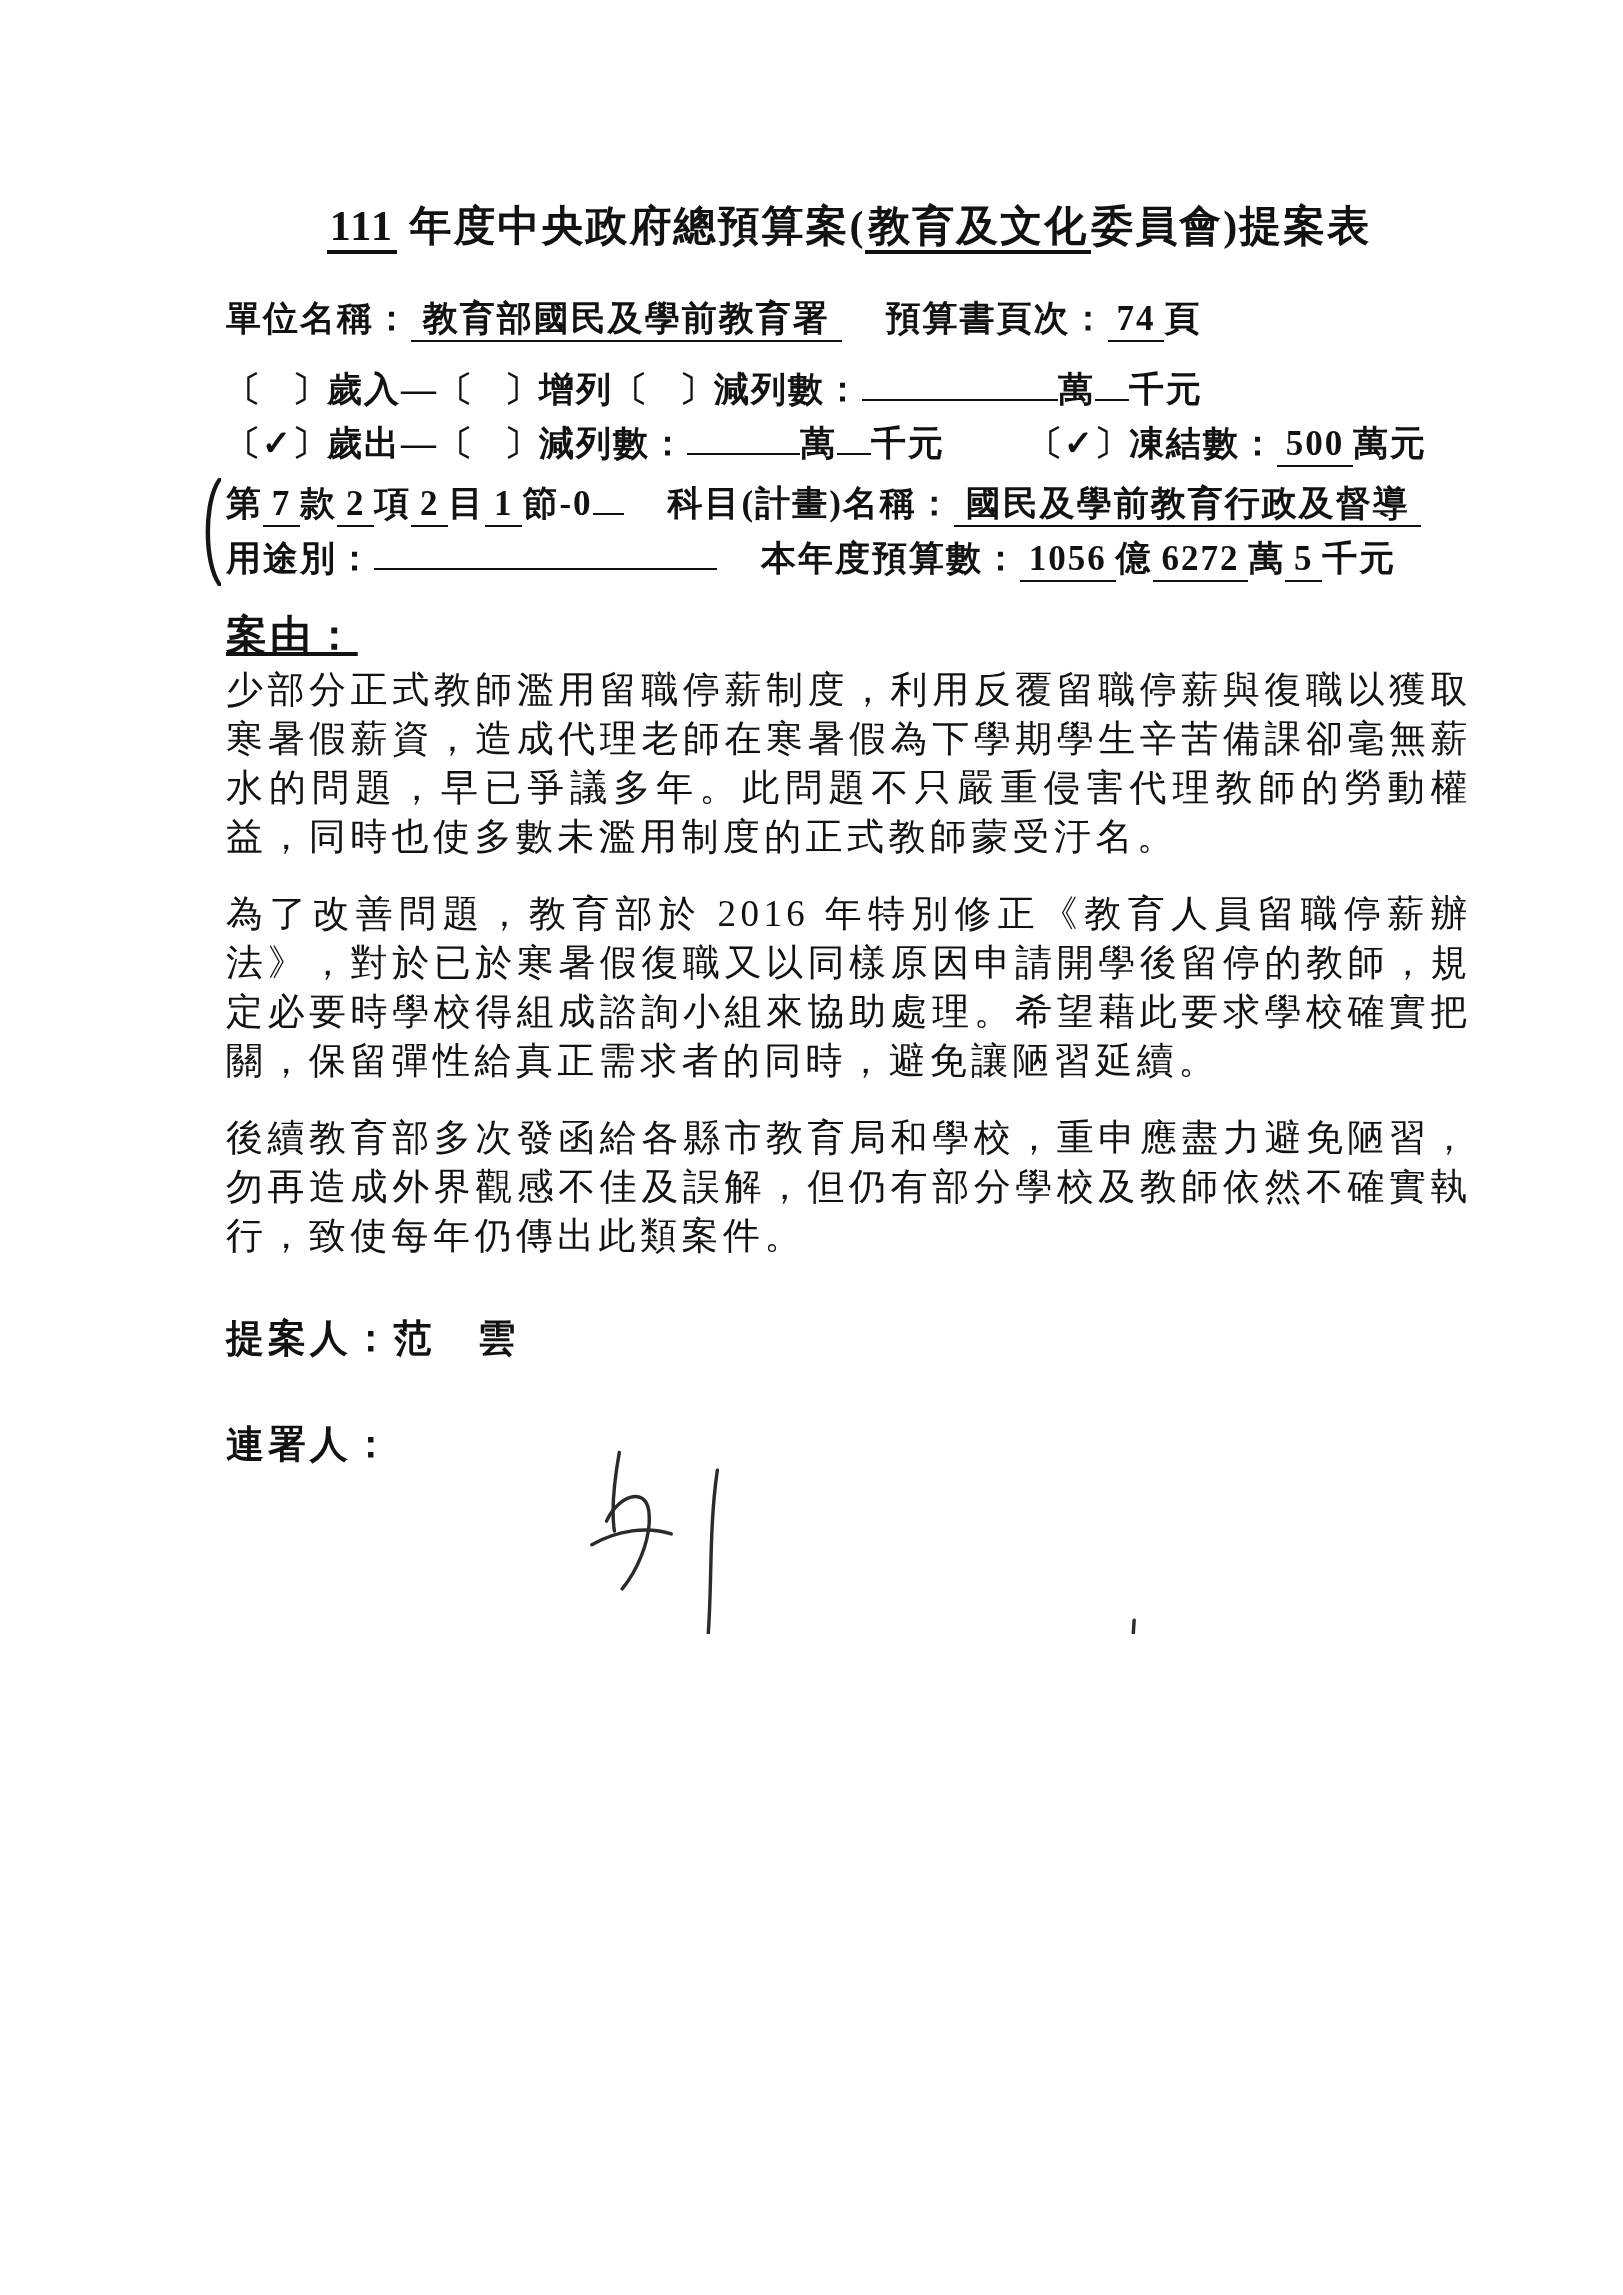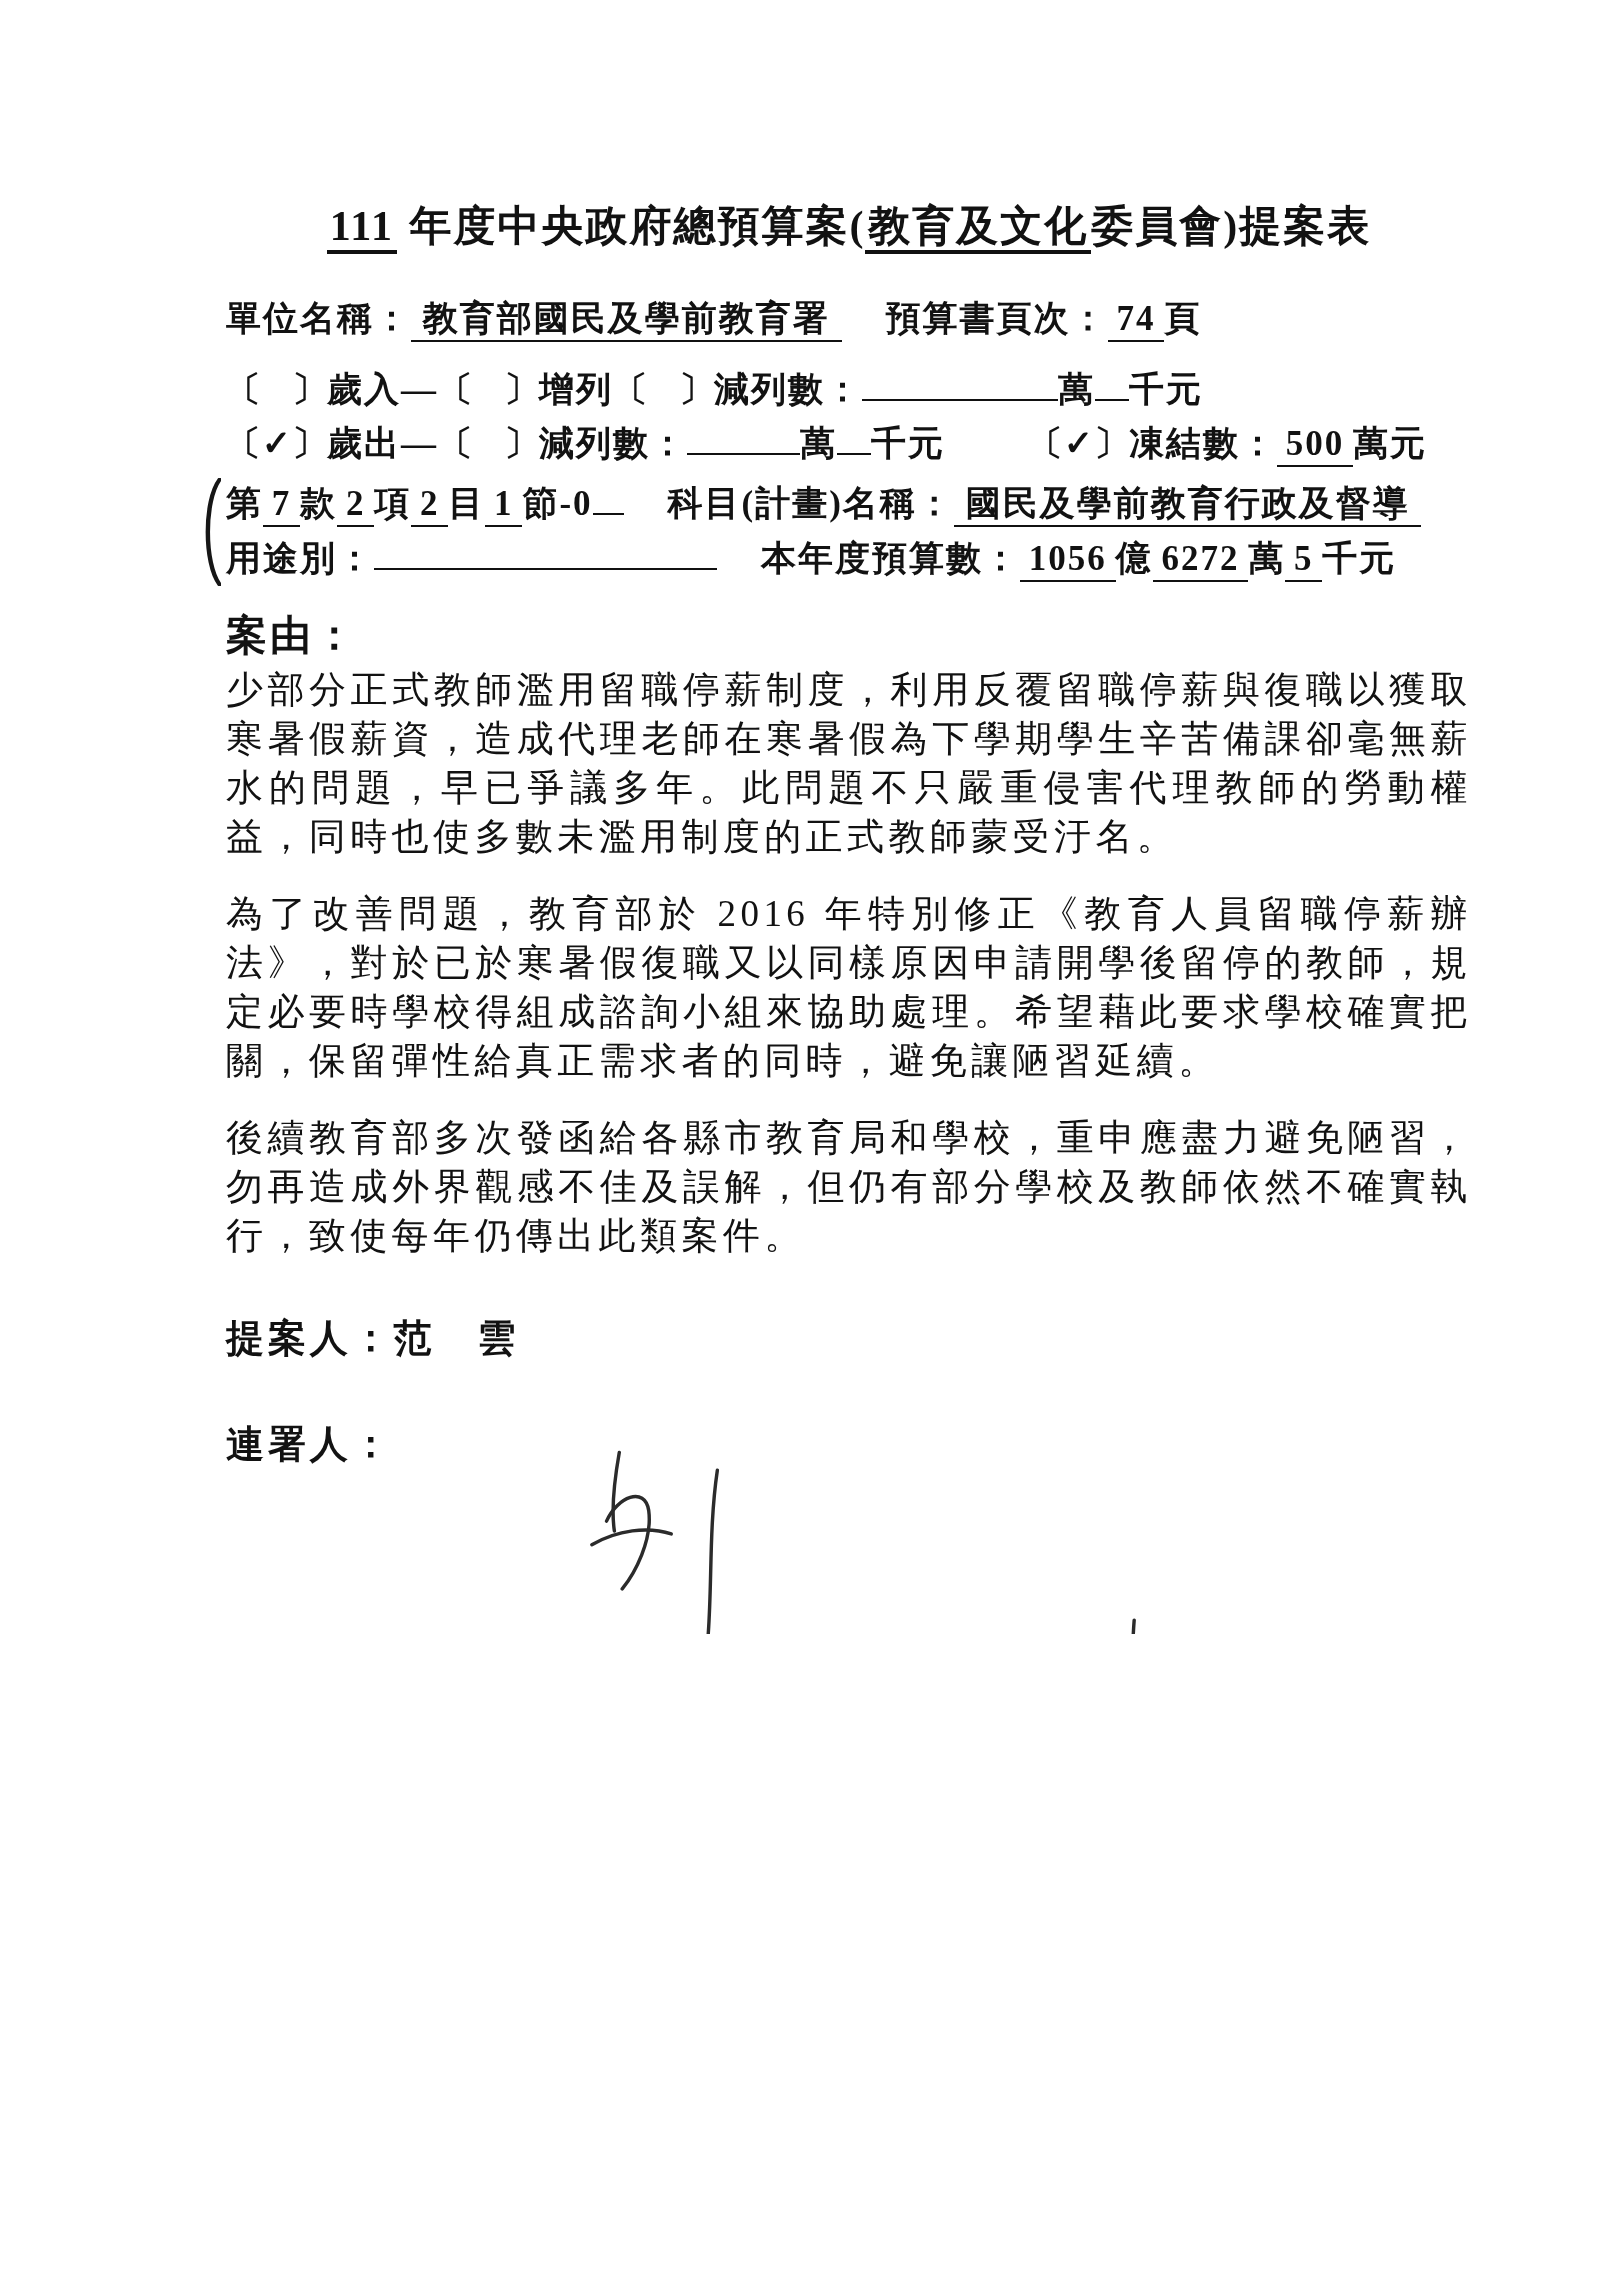--- a/index.html
+++ b/index.html
@@ -31,21 +31,21 @@
   .row-usage{margin-top:8.8px;}
   .big-bracket{position:absolute;left:-27.5px;top:-2.9px;width:22.6px;height:calc(100% + 6.9px);}
   .u{border-bottom:2.9px solid #111;padding:0 11.8px 2px;}
   .u-num{border-bottom:2.9px solid #111;padding:0 8.8px 2px;}
   .blank{display:inline-block;border-bottom:2.9px solid #111;height:0.9em;vertical-align:baseline;}
   .w400{width:196px}.w230{width:113px}.w70{width:34px}.w700{width:343px}.w64{width:31px}
   .gap90{display:inline-block;width:44px}
   .gap170{display:inline-block;width:83px}
   .cb{letter-spacing:0;}
   .cb .mark{display:inline-block;width:31px;text-align:center;font-weight:700;}
-  .case-label{margin-top:25.5px;font-size:41px;font-weight:700;letter-spacing:2.9px;}
+  .case-label{margin-top:25.5px;font-size:41px;font-weight:700;letter-spacing:2.9px;text-decoration:underline;}
   .para{
     width:1246px;
     font-size:37px;line-height:49px;letter-spacing:4.4px;
     text-align:justify;text-justify:inter-ideograph;
   }
   .p1{margin-top:2px}.p2{margin-top:28.4px}.p3{margin-top:27.5px}.p4{margin-top:27.5px}
   .sigrow{font-size:38px;font-weight:700;letter-spacing:3.9px;white-space:nowrap;}
   .row-proposer{margin-top:53px;}
   .row-cosigner{margin-top:55px;}
   .ink-overlay{position:absolute;left:0;top:0;width:1624px;height:2295px;pointer-events:none;}

